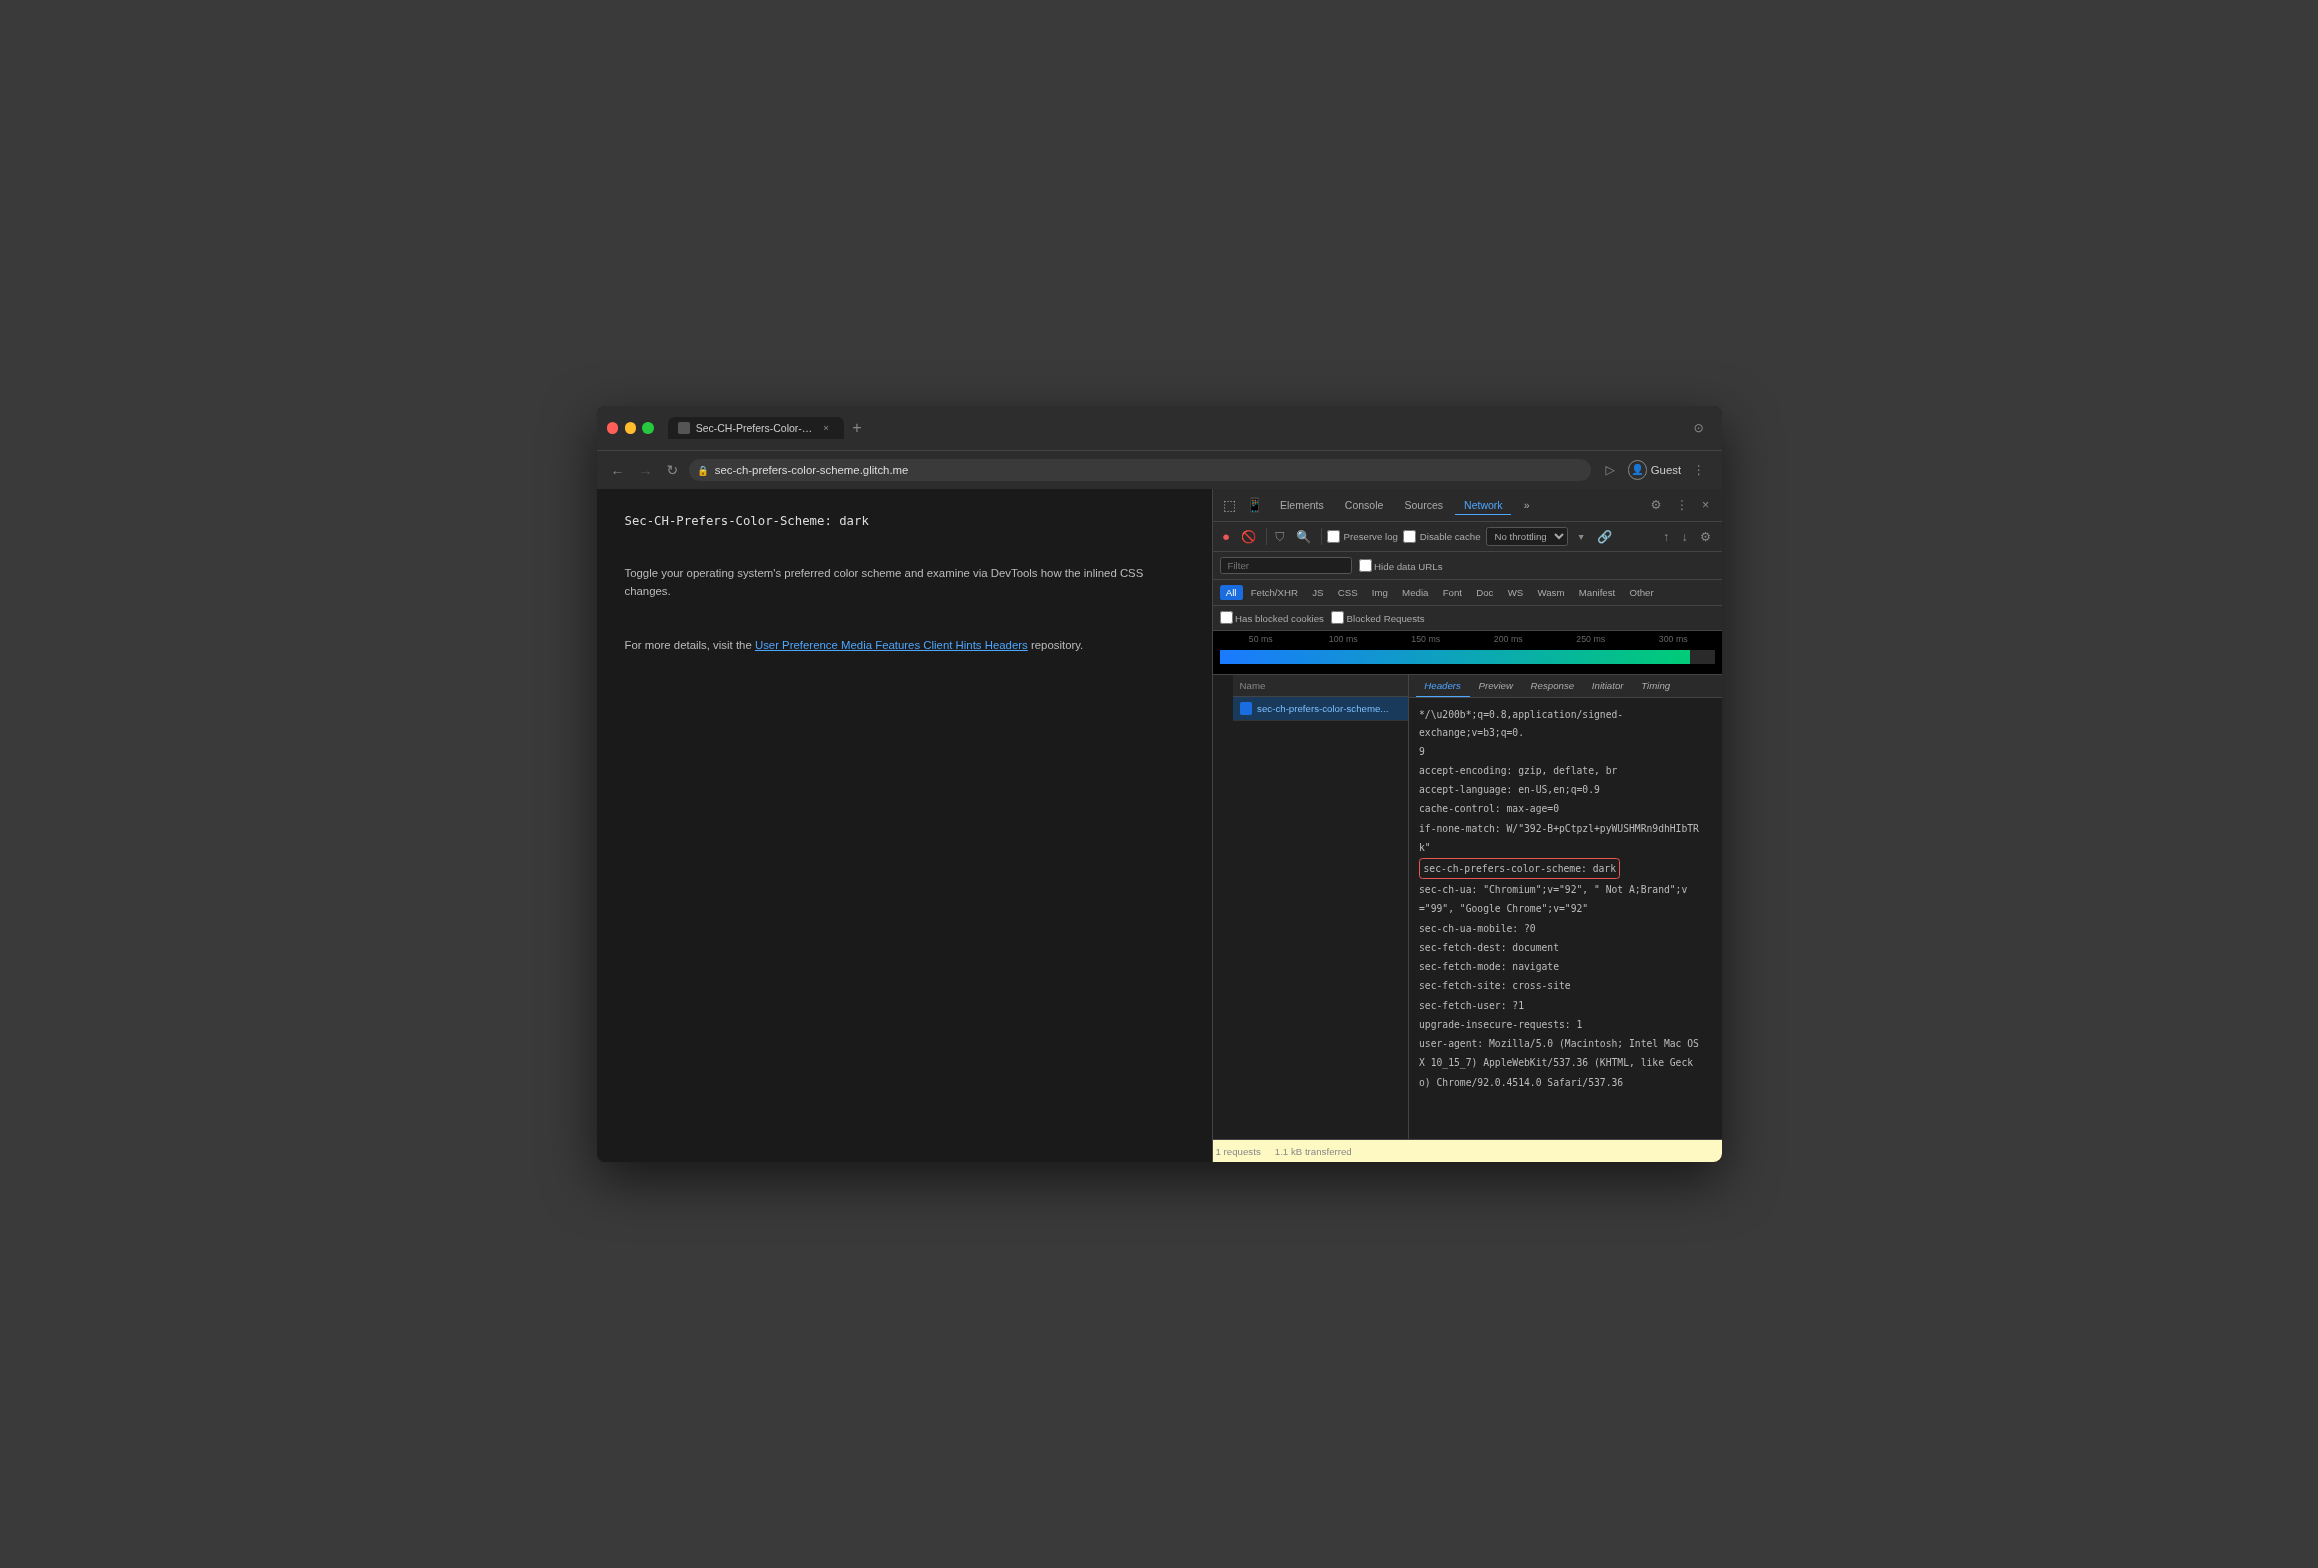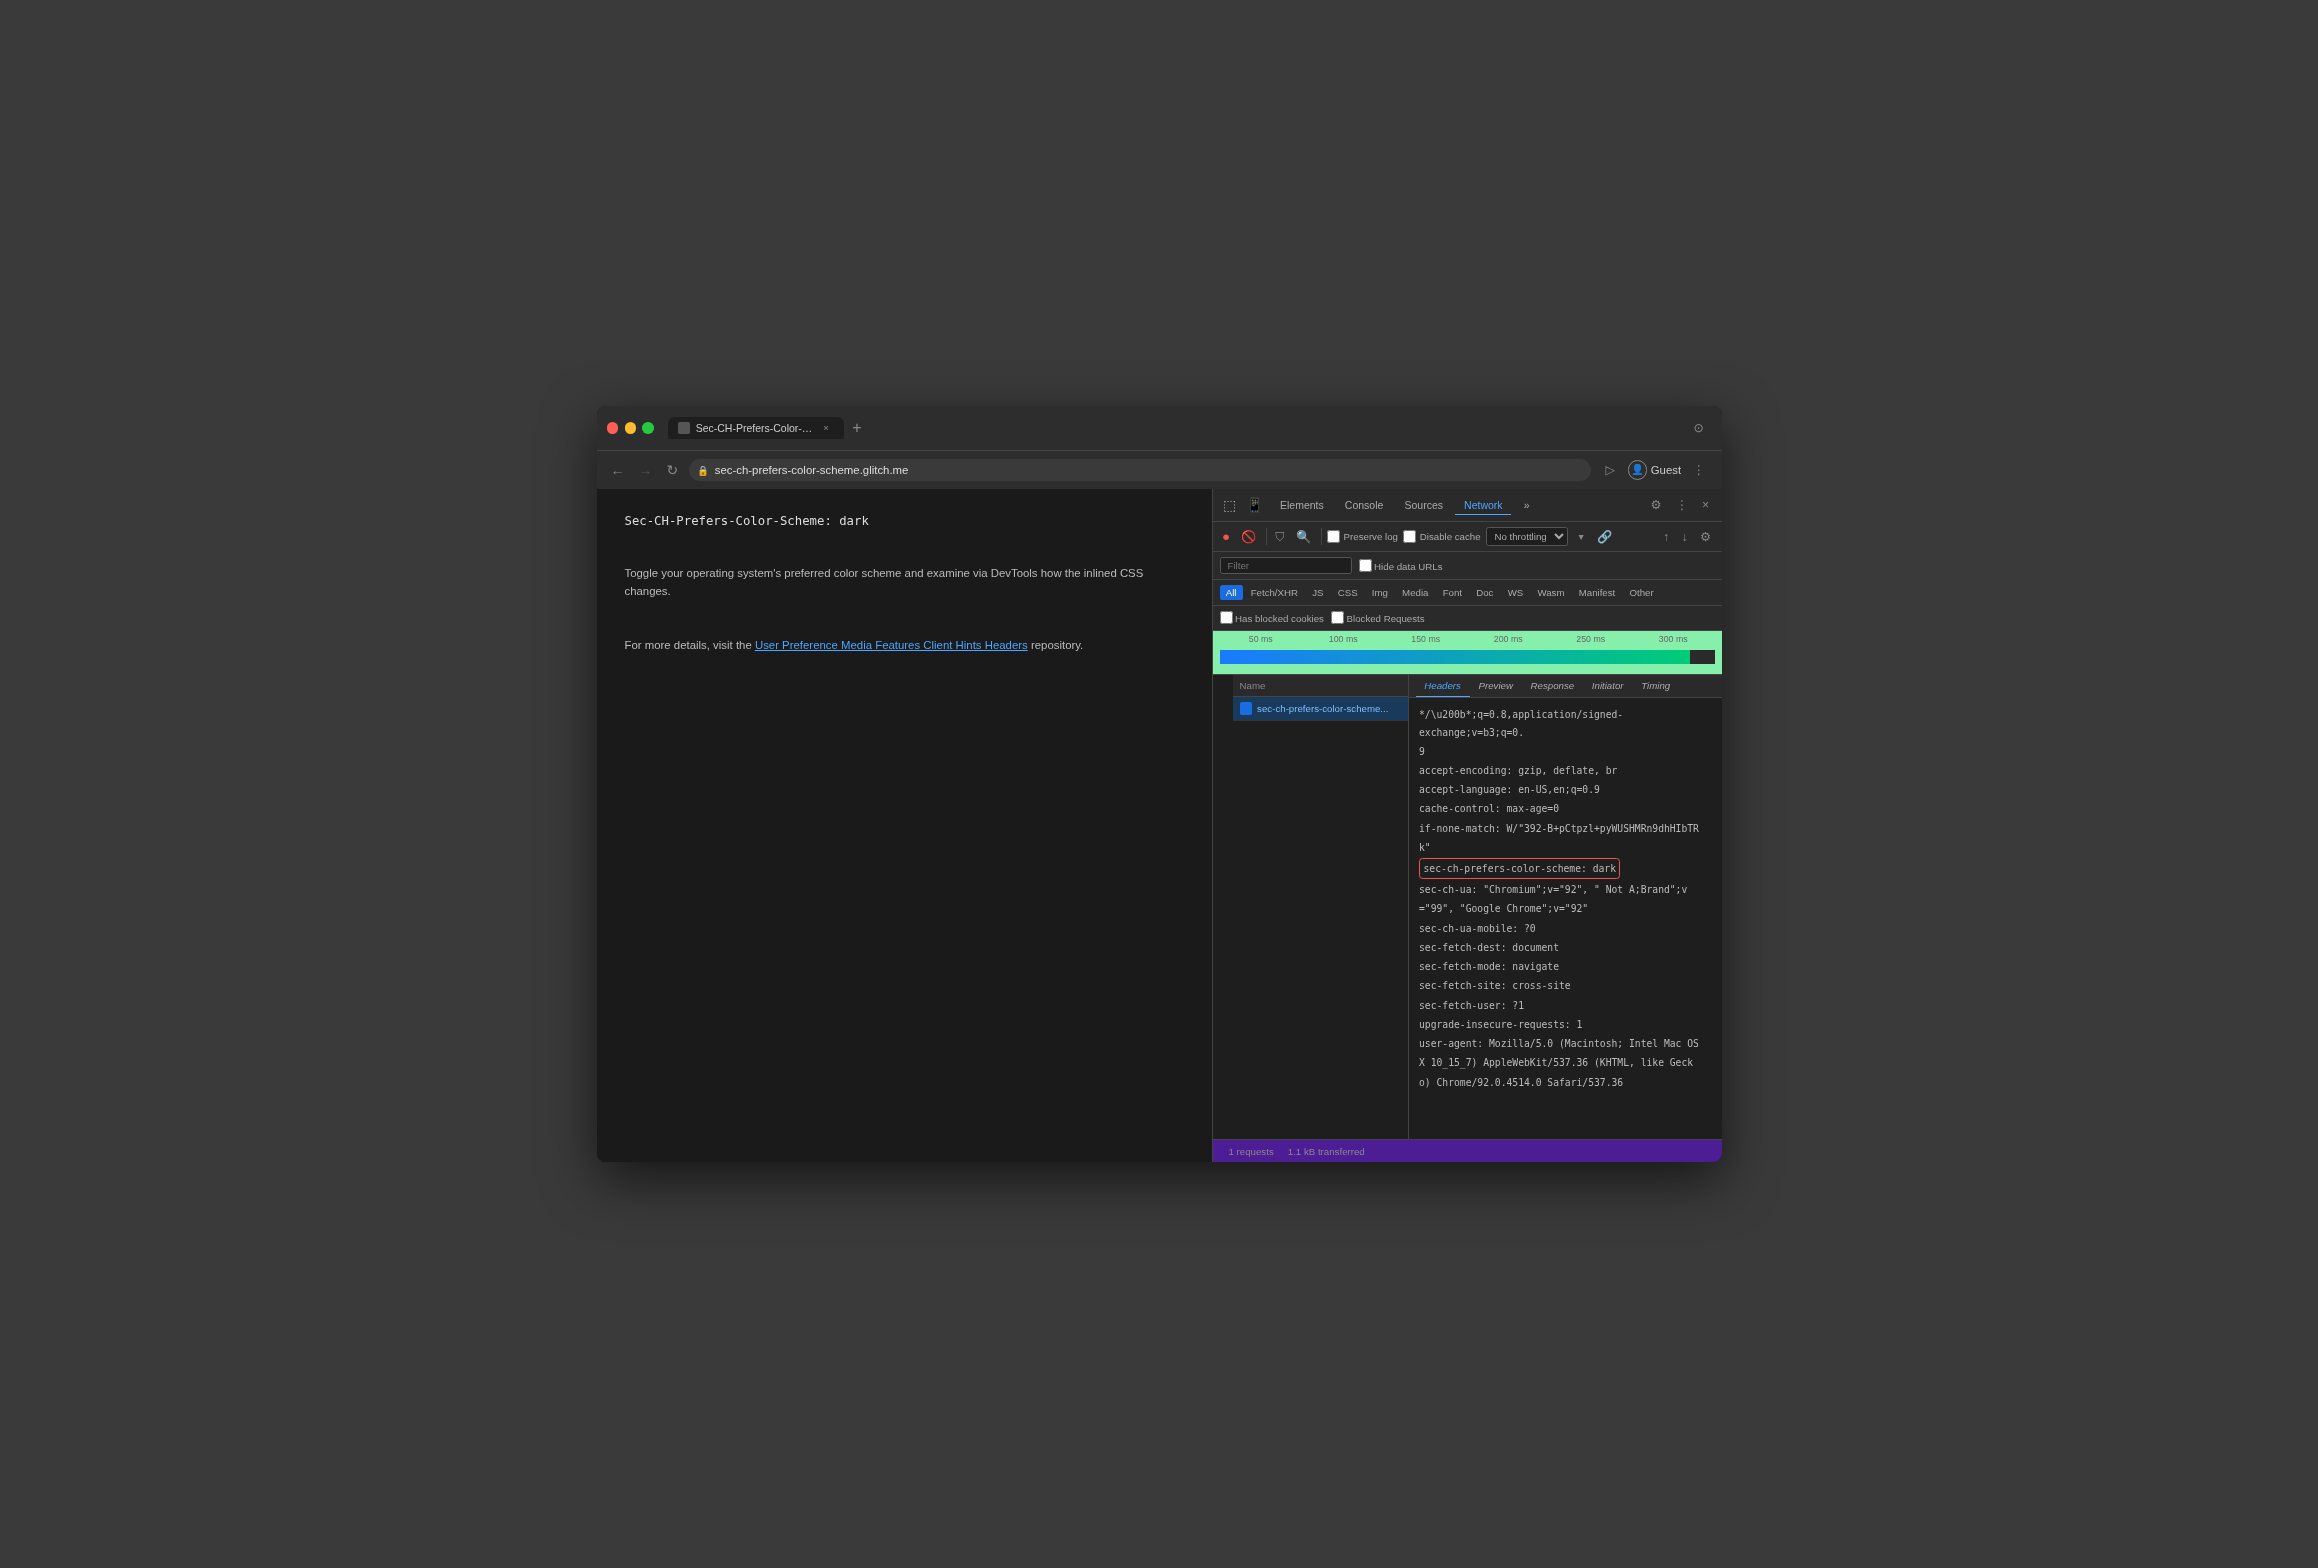--- a/index.html
+++ b/index.html
@@ -359,21 +359,21 @@
       cursor: pointer;
       border-radius: 2.6px;
     }
     .type-btn.active {
       background: #1a6de0;
       color: #fff;
     }
 
     
     .timeline-area {
-      background: #86efac;
+      background: #000000;
       height: 44px;
       border-bottom: 0.9px solid #444;
       flex-shrink: 0;
       position: relative;
       overflow: hidden;
     }
     .timeline-labels {
       display: flex;
       position: absolute;
       top: 3.5px;
@@ -491,25 +491,25 @@
       display: inline-block;
       background: transparent;
       border: 1.8px solid #e55;
       border-radius: 3.5px;
       padding: 0.9px 3.5px;
       color: #bbb;
     }
 
     
     .devtools-statusbar {
-      background: #4c1d95;
+      background: #fef9c3;
       height: 23px;
       display: flex;
       align-items: center;
-      padding: 0 16px;
+      padding: 0 3px;
       gap: 14px;
       border-top: 0.9px solid #444;
       font-size: 9.7px;
       color: #888;
       flex-shrink: 0;
     }
 
     .devtools-right {
       display: flex;
       flex-direction: column;

